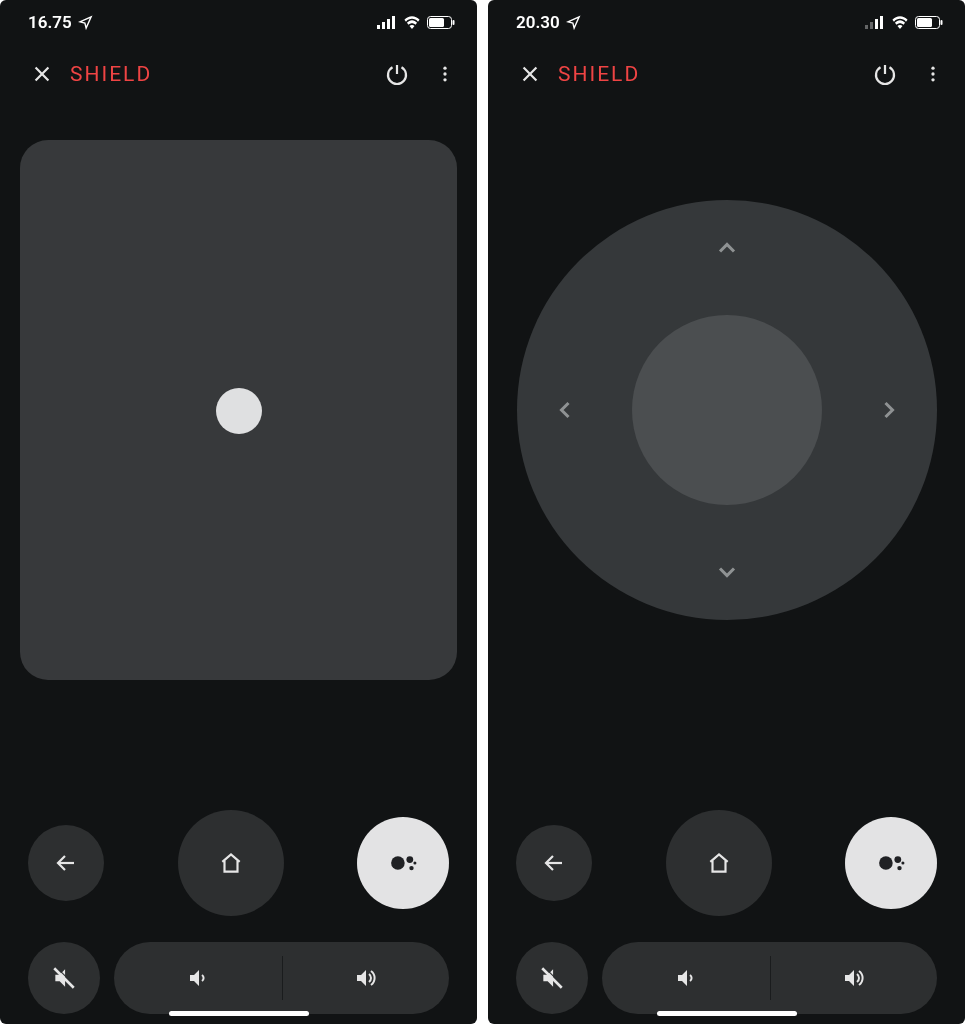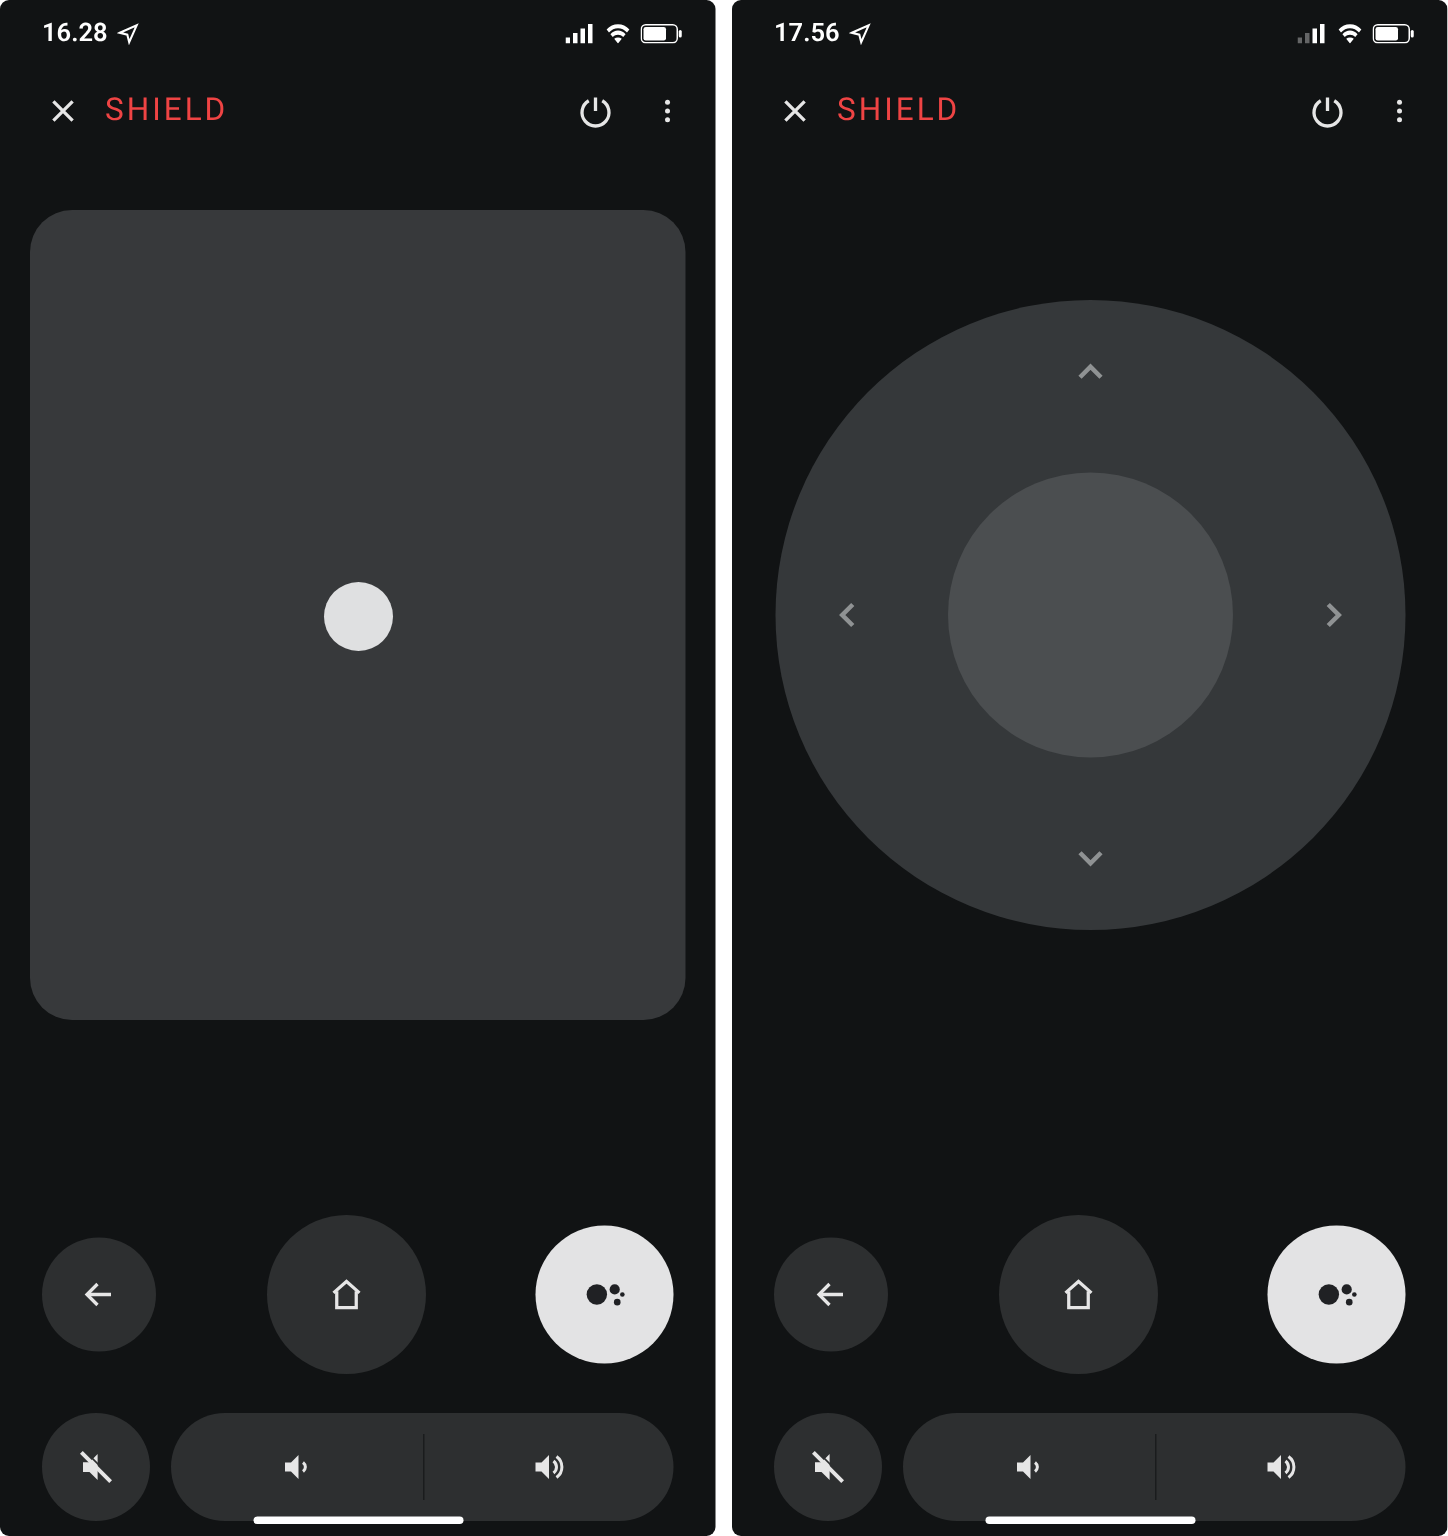--- a/index.html
+++ b/index.html
@@ -200,21 +200,21 @@
     svg { display: block; }
   </style>
 </head>
 <body>
 
 <div class="container">
 
   <div class="phone">
     <div class="status-bar">
       <div class="status-left">
-        <span>16.28</span>
+        <span>16.75</span>
         <span>
           <svg width="15" height="15" viewBox="0 0 24 24" fill="none" stroke="#fff" stroke-width="2.2">
               <path d="M3 11l18-8-8 18-2-8-8-2z"></path>
             </svg>
         </span>
       </div>
       <div class="status-right status-icons">
         <span>
           <svg width="20" height="13" viewBox="0 0 20 13">
               <rect x="0" y="9" width="3" height="4" fill="#fff"></rect>
@@ -313,21 +313,21 @@
         </div>
       </div>
     </div>
 
     <div class="home-indicator"></div>
   </div>
 
   <div class="phone">
     <div class="status-bar">
       <div class="status-left">
-        <span>17.56</span>
+        <span>20.30</span>
         <span>
           <svg width="15" height="15" viewBox="0 0 24 24" fill="none" stroke="#fff" stroke-width="2.2">
               <path d="M3 11l18-8-8 18-2-8-8-2z"></path>
             </svg>
         </span>
       </div>
       <div class="status-right status-icons">
         <span>
           <svg width="20" height="13" viewBox="0 0 20 13">
               <rect x="0" y="9" width="3" height="4" fill="#fff" opacity="0.35"></rect>

